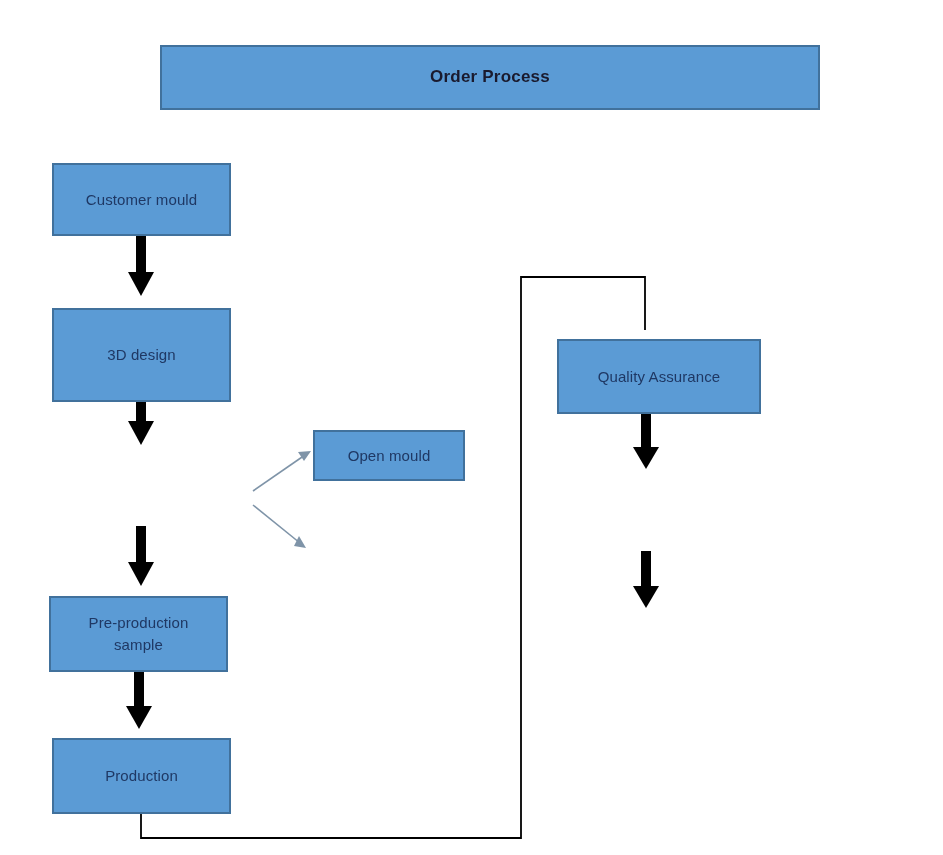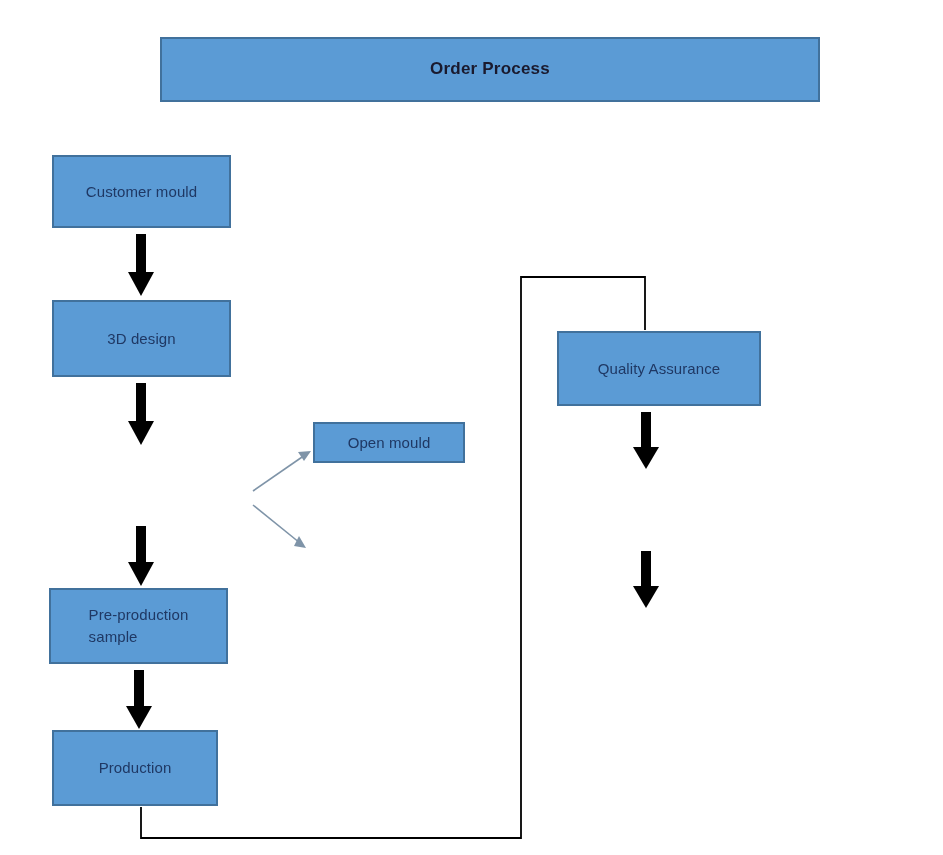--- a/index.html
+++ b/index.html
@@ -20,26 +20,27 @@
   }
   .node {
     position: absolute;
     box-sizing: border-box;
     background: #5B9BD5;
     border: 2px solid #41719C;
     color: #1F3864;
     display: flex;
     align-items: center;
     justify-content: center;
-    text-align: left;
+    text-align: center;
     font-size: 15px;
     line-height: 1.45;
     letter-spacing: 0.1px;
     padding: 0 6px;
     white-space: pre-line;
+    margin-top: 8px;
   }
   .node.title-node {
     font-weight: bold;
     font-size: 17px;
     color: #1A1A2E;
     letter-spacing: 0.2px;
   }
   .svg-layer {
     position: absolute;
     left: 0;
@@ -101,28 +102,28 @@
       <rect x="641" y="551" width="10" height="41" fill="#000000"></rect>
       <polygon points="633,586 659,586 646,608" fill="#000000"></polygon>
     </g>
 
   </svg>
 
   <div class="node title-node" style="left:160px; top:37px; width:660px; height:65px;">Order Process</div>
 
   <div class="node" style="left:52px; top:155px; width:179px; height:73px;">Customer mould</div>
 
-  <div class="node" style="left:52px; top:300px; width:179px; height:77px;">3D design</div>
+  <div class="node" style="left:52px; top:300px; width:179px; height:94px;">3D design</div>
 
 
   <div class="node" style="left:49px; top:588px; width:179px; height:76px;">Pre-production
 sample</div>
 
-  <div class="node" style="left:52px; top:730px; width:166px; height:76px;">Production</div>
+  <div class="node" style="left:52px; top:730px; width:179px; height:76px;">Production</div>
 
-  <div class="node" style="left:313px; top:422px; width:152px; height:41px;">Open mould</div>
+  <div class="node" style="left:313px; top:422px; width:152px; height:51px;">Open mould</div>
 
 
   <div class="node" style="left:557px; top:331px; width:204px; height:75px;">Quality Assurance</div>
 
 
 
 </div>
 
 </body></html>

